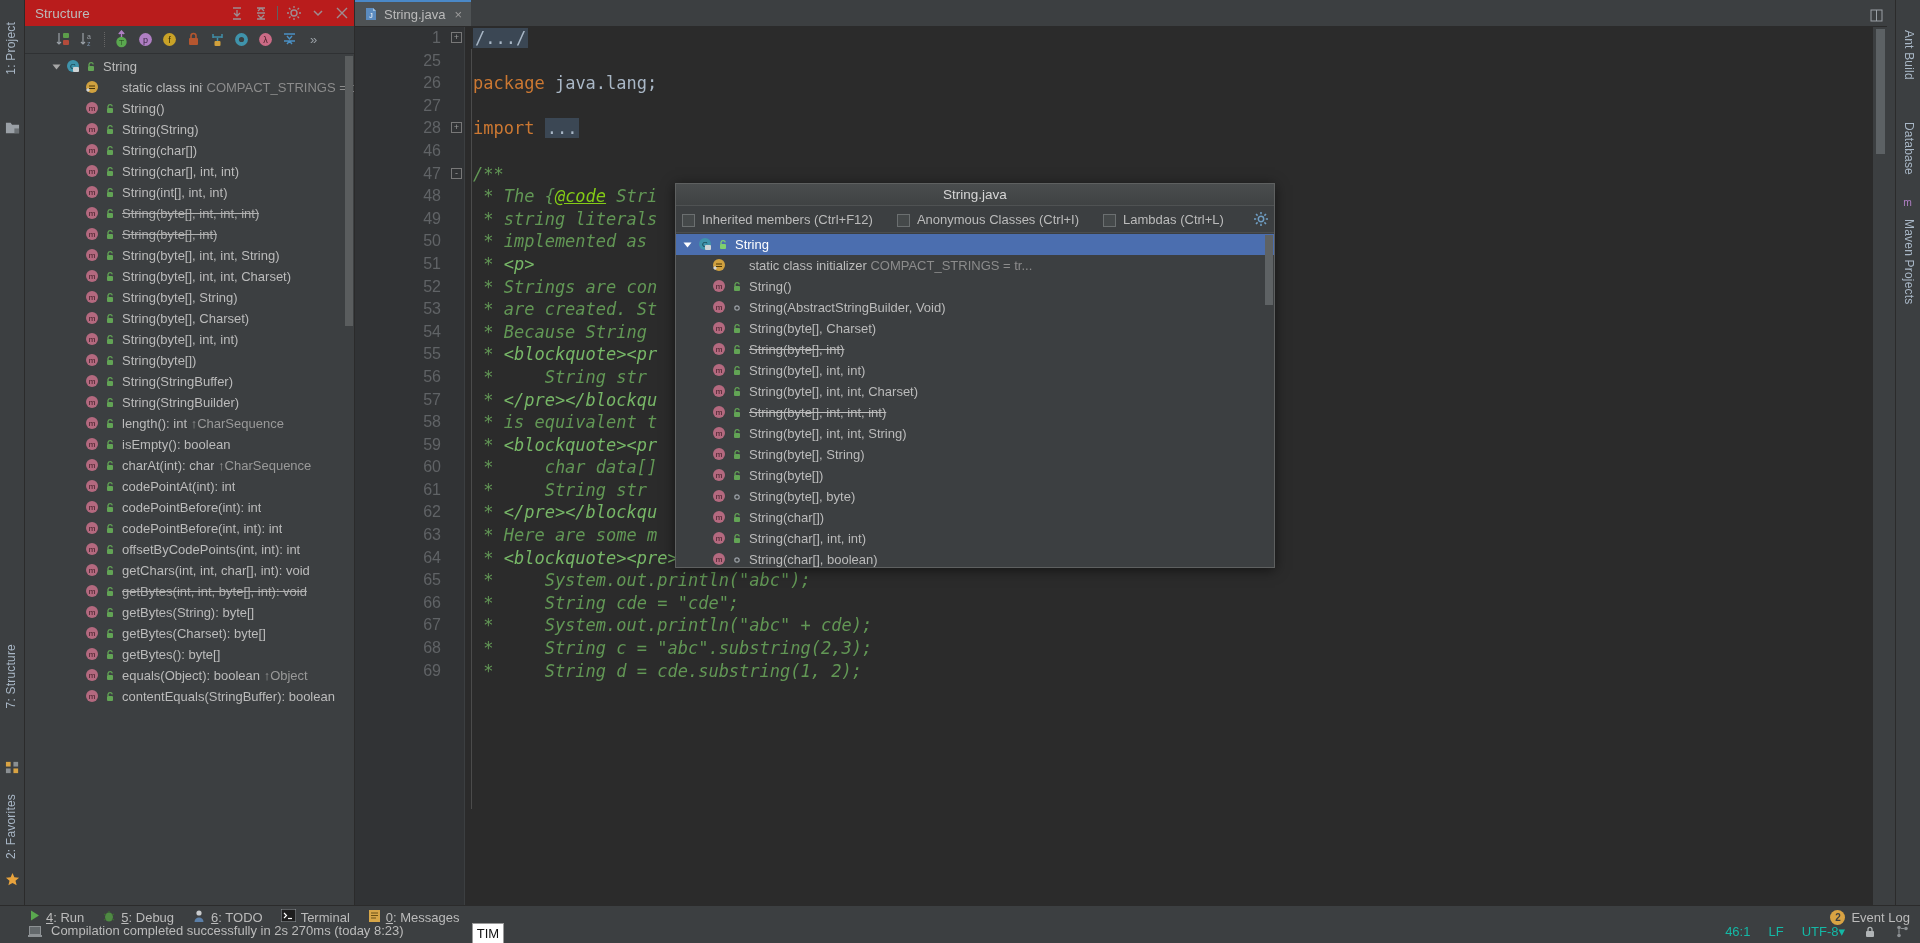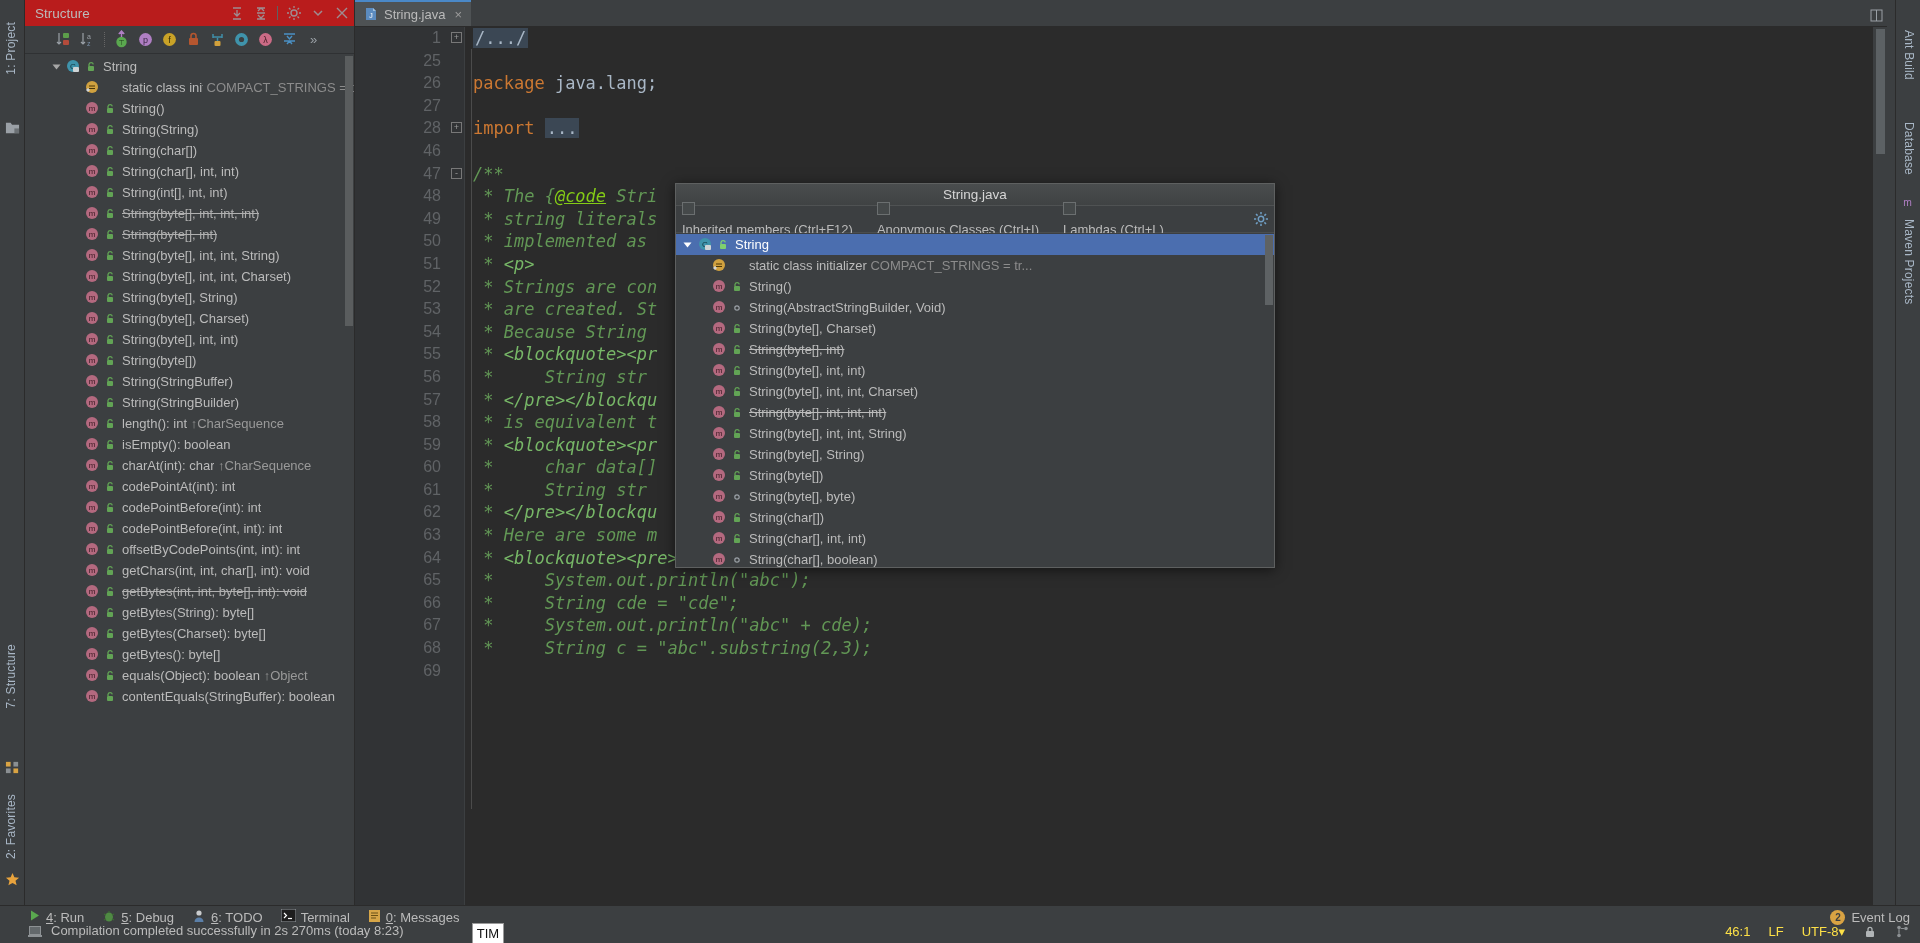--- a/index.html
+++ b/index.html
@@ -167,21 +167,21 @@
     height:22px; background:linear-gradient(#4a4d4e,#3f4243);
     border-bottom:1px solid #4f5253;
     display:flex; align-items:center; justify-content:center;
     color:#d6d6d6; font-size:13.5px;
   }
   .popup-filters{
     height:27px; display:flex; align-items:center; gap:0;
     padding:0 6px; position:relative;
     border-bottom:1px solid #4a4d4e; background:#3c3f41;
   }
-  .cbx{ display:flex; align-items:flex-start; gap:7px; cursor:pointer;flex-direction:column; }
+  .cbx{ display:flex; align-items:flex-end; gap:7px; cursor:pointer; }
   .cbx .box{
     width:13px; height:13px; background:#45494a;
     border:1px solid #6b6f70;
   }
   .cbx .lbl{ color:#bbbbbb; font-size:13px; white-space:nowrap; }
   .filter-gap{ width:24px; }
   .gear{
     position:absolute; right:5px; top:5px; width:16px; height:16px; cursor:pointer;
   }
   .popup-list{
@@ -223,21 +223,21 @@
   .status-bar{
     position:absolute; left:0; top:928px; width:1920px; height:15px;
     background:#3c3f41; font-size:13px; color:#bbbbbb;
   }
   .status-msg{
     position:absolute; left:28px; top:-5px; display:flex; align-items:center; gap:9px;
     white-space:nowrap;
   }
   .status-right{
     position:absolute; right:10px; top:-4px; display:flex; align-items:center; gap:18px;
-    color:#fde047; font-size:13px;
+    color:#14b8a6; font-size:13px;
   }
   .watermark{
     position:absolute; right:118px; top:906px;
     font-family:"Liberation Serif", serif; font-size:23px;
     color:#eab308; letter-spacing:1px; white-space:nowrap;
     pointer-events:none;
     margin-top:36px;
   }
   .tim-box{
     position:absolute; left:472px; top:923px; width:32px; height:21px;
@@ -764,21 +764,21 @@
           <div class="cl"><span class="num">59</span><span class="src"><span class="cmt"> * </span><span class="tag">&lt;blockquote&gt;&lt;pr</span></span></div>
           <div class="cl"><span class="num">60</span><span class="src"><span class="cmt"> *     char data[]</span></span></div>
           <div class="cl"><span class="num">61</span><span class="src"><span class="cmt"> *     String str </span></span></div>
           <div class="cl"><span class="num">62</span><span class="src"><span class="cmt"> * </span><span class="tag">&lt;/pre&gt;&lt;/blockqu</span></span></div>
           <div class="cl"><span class="num">63</span><span class="src"><span class="cmt"> * Here are some m</span></span></div>
           <div class="cl"><span class="num">64</span><span class="src"><span class="cmt"> * </span><span class="tag">&lt;blockquote&gt;&lt;pre&gt;</span></span></div>
           <div class="cl"><span class="num">65</span><span class="src"><span class="cmt"> *     System.out.println("abc");</span></span></div>
           <div class="cl"><span class="num">66</span><span class="src"><span class="cmt"> *     String cde = "cde";</span></span></div>
           <div class="cl"><span class="num">67</span><span class="src"><span class="cmt"> *     System.out.println("abc" + cde);</span></span></div>
           <div class="cl"><span class="num">68</span><span class="src"><span class="cmt"> *     String c = "abc".substring(2,3);</span></span></div>
-          <div class="cl"><span class="num">69</span></div>
+          <div class="cl"><span class="num">69</span><span class="src"><span class="cmt"> *     String d = cde.substring(1, 2);</span></span></div>
         </div>
     </div>
 
     <div class="ed-scroll">
       <div class="ed-thumb"></div>
     </div>
   </div>
 
   <div class="right-rail">
     <div class="rail-label" style="top:26px;">Ant Build</div>

